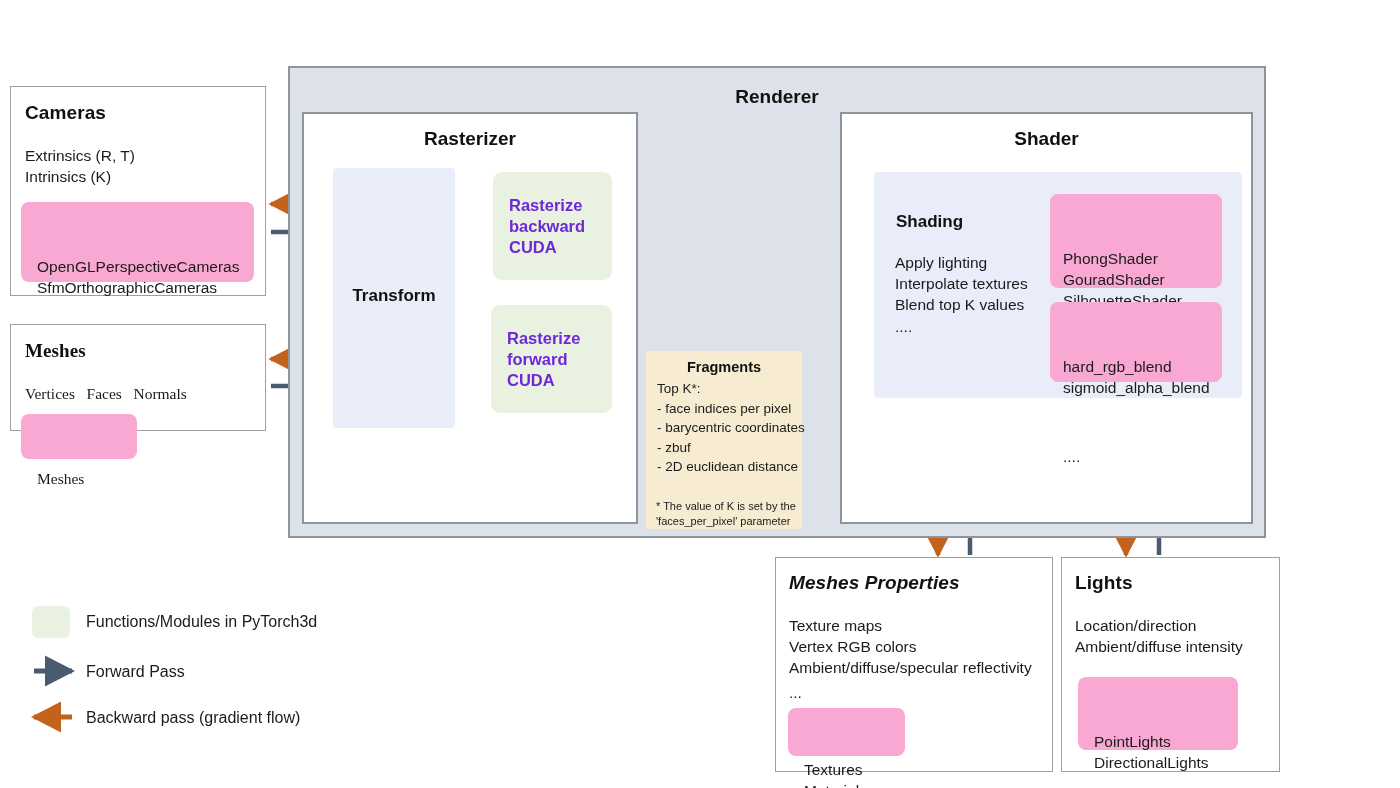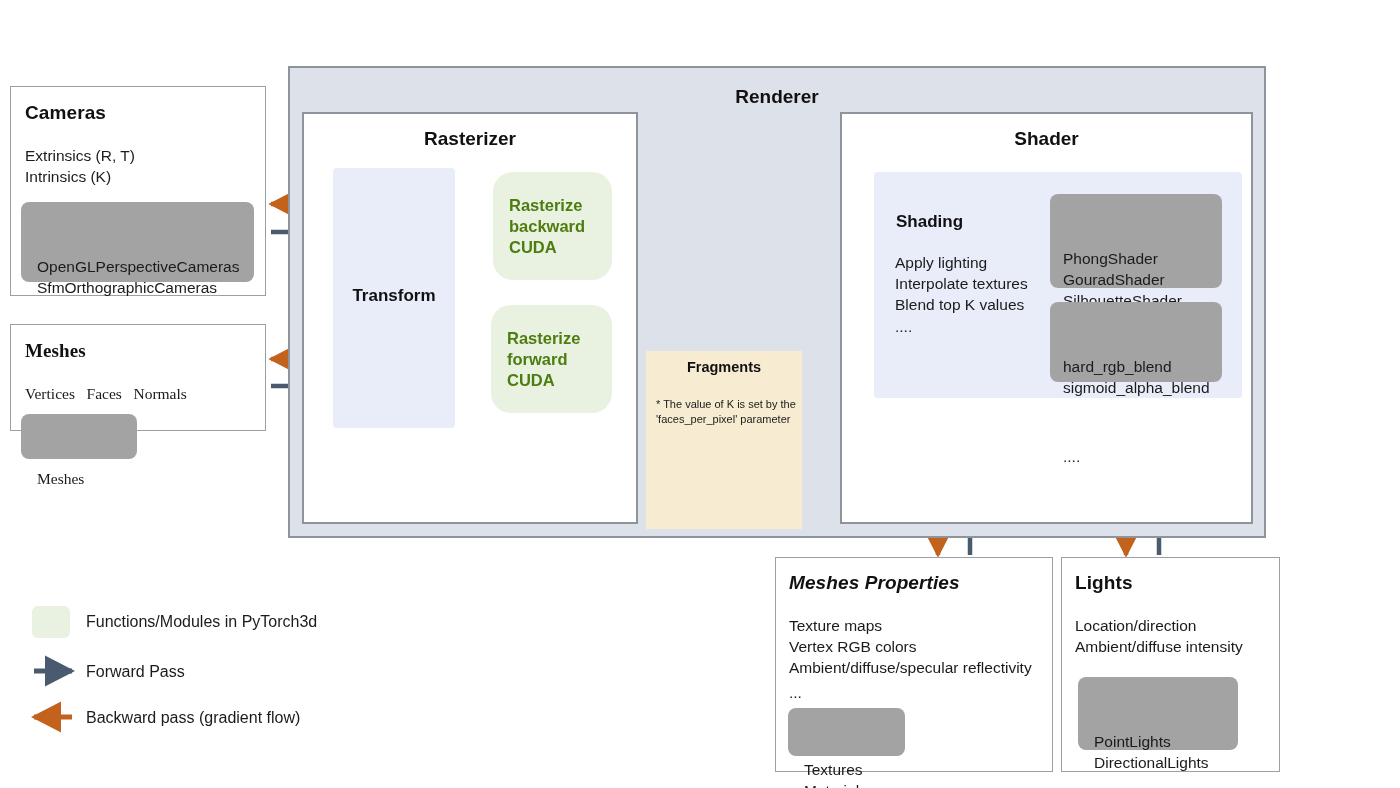--- a/index.html
+++ b/index.html
@@ -25,21 +25,21 @@
     color:#111111;
     letter-spacing:.1px;
   }
   .card-lines{
     font-size:15.5px;
     line-height:21px;
     color:#1b1b1b;
     white-space:pre;
   }
   .green-box{
-    background:#a3a3a3;
+    background:#f9a8d4;
     border-radius:8px;
     box-sizing:border-box;
     font-size:15.5px;
     line-height:21px;
     color:#1b1b1b;
     white-space:pre;
   }
   .dots{font-size:15.5px;line-height:16px;color:#1b1b1b;}
 
   
@@ -68,24 +68,24 @@
     border-radius:4px;
     box-sizing:border-box;
   }
   .blue-label{
     font-weight:bold;font-size:17px;color:#111;
   }
 
   
   .proc{
     background:#e9f1e1;
-    border-radius:20px;
+    border-radius:9px;
     box-sizing:border-box;
     display:flex;align-items:center;
-    font-weight:bold;font-size:16.5px;line-height:21px;color:#4d7c0f;
+    font-weight:bold;font-size:16.5px;line-height:21px;color:#6d28d9;
     white-space:pre;
   }
 
   
   #fragments{
     background:#f7ecd2;
     box-sizing:border-box;
   }
   #fragments .ftitle{
     text-align:center;font-weight:bold;font-size:14.5px;color:#111;
@@ -163,20 +163,25 @@
 </div>
 
 <div class="abs proc" style="left:491px;top:305px;width:121px;height:108px;padding-left:16px;">
   <span>Rasterize
 forward
 CUDA</span>
 </div>
 
 <div class="abs" id="fragments" style="left:646px;top:351px;width:156px;height:178px;">
   <div class="ftitle" style="margin-top:8px;">Fragments</div>
+  <div class="fbody" style="margin:4px 0 0 11px;">Top K*:
+- face indices per pixel
+- barycentric coordinates
+- zbuf
+- 2D euclidean distance</div>
   <div class="ffoot" style="margin:22px 0 0 10px;">* The value of K is set by the
 'faces_per_pixel' parameter</div>
 </div>
 
 <div class="abs panel" style="left:840px;top:112px;width:413px;height:412px;">
   <div class="panel-title">Shader</div>
 </div>
 
 <div class="abs blue-box" style="left:874px;top:172px;width:368px;height:226px;">
   <div class="abs blue-label" style="left:22px;top:40px;">Shading</div>

